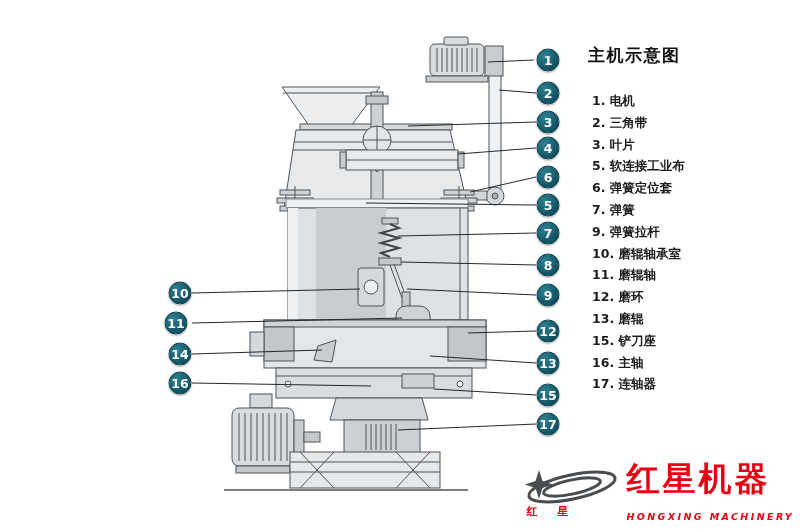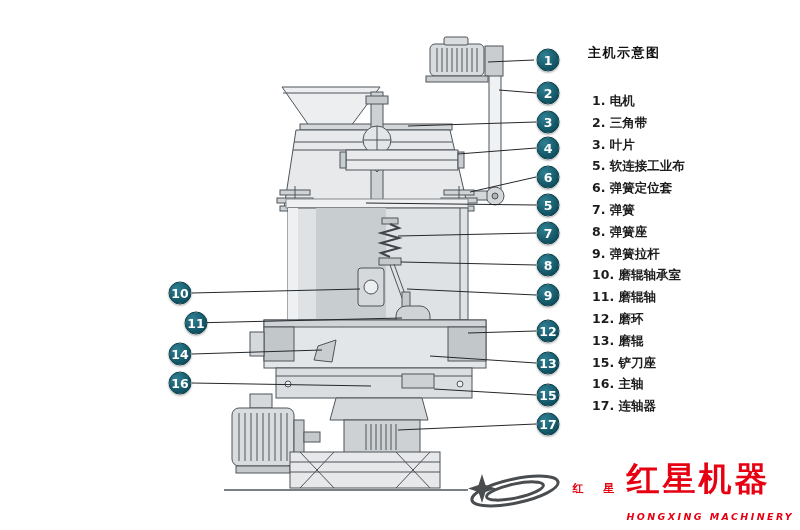--- a/index.html
+++ b/index.html
@@ -11,26 +11,26 @@
   .callout {
     position:absolute; width:23px; height:23px; border-radius:50%;
     background:radial-gradient(circle at 35% 30%, #2f8093, #0e4f5e 75%);
     border:1px solid #0a3d49; color:#fff;
     display:flex; align-items:center; justify-content:center;
     font-size:12.5px; font-weight:bold;
     transform:translate(-50%,-50%);
     box-shadow:0 1px 2px rgba(0,0,0,.35);
   }
 
-  .title { position:absolute; left:588px; top:44px; font-size:13px; font-weight:bold; color:#111; letter-spacing:1.5px; }
+  .title { position:absolute; left:588px; top:44px; font-size:17px; font-weight:bold; color:#111; letter-spacing:1.5px; }
   .legend { position:absolute; left:592px; top:90px; display:flex; flex-direction:column; }
   .legend-item { height:21.8px; line-height:21.8px; font-size:12.5px; font-weight:600; color:#1c1c1c; white-space:nowrap; }
 
   .logo { position:absolute; right:6px; bottom:8px; display:flex; align-items:center; gap:4px; }
-  .logo-emblem { display:flex; flex-direction:row; align-items:center; }
+  .logo-emblem { display:flex; flex-direction:column; align-items:flex-start; }
   .emblem-cn { font-size:11px; color:#e60012; font-weight:bold; letter-spacing:8px; margin-top:-7px; text-indent:8px; }
   .logo-text { display:flex; flex-direction:column; }
   .logo-cn { font-size:33px; font-weight:bold; color:#e60012; letter-spacing:3px; line-height:1; }
   .logo-en { font-size:9.5px; font-weight:bold; color:#e60012; letter-spacing:2.4px; margin-top:16px;font-style:italic; }
 </style>
 </head>
 <body>
 
 <div class="stage">
 
@@ -171,33 +171,32 @@
   <div class="callout" style="left:548px;top:177px">6</div>
   <div class="callout" style="left:548px;top:205px">5</div>
   <div class="callout" style="left:548px;top:233px">7</div>
   <div class="callout" style="left:548px;top:265px">8</div>
   <div class="callout" style="left:548px;top:295px">9</div>
   <div class="callout" style="left:548px;top:331px">12</div>
   <div class="callout" style="left:548px;top:363px">13</div>
   <div class="callout" style="left:548px;top:395px">15</div>
   <div class="callout" style="left:548px;top:424px">17</div>
   <div class="callout" style="left:180px;top:293px">10</div>
-  <div class="callout" style="left:196px;top:323px">11</div>
+  <div class="callout" style="left:176px;top:323px">11</div>
   <div class="callout" style="left:180px;top:354px">14</div>
   <div class="callout" style="left:180px;top:383px">16</div>
 
   <div class="title">主机示意图</div>
   <div class="legend">
     <div class="legend-item">1. 电机</div>
     <div class="legend-item">2. 三角带</div>
     <div class="legend-item">3. 叶片</div>
     <div class="legend-item">5. 软连接工业布</div>
     <div class="legend-item">6. 弹簧定位套</div>
     <div class="legend-item">7. 弹簧</div>
-    <div class="legend-item">8. 弹簧座</div>
     <div class="legend-item">9. 弹簧拉杆</div>
     <div class="legend-item">10. 磨辊轴承室</div>
     <div class="legend-item">11. 磨辊轴</div>
     <div class="legend-item">12. 磨环</div>
     <div class="legend-item">13. 磨辊</div>
     <div class="legend-item">15. 铲刀座</div>
     <div class="legend-item">16. 主轴</div>
     <div class="legend-item">17. 连轴器</div>
   </div>
 

